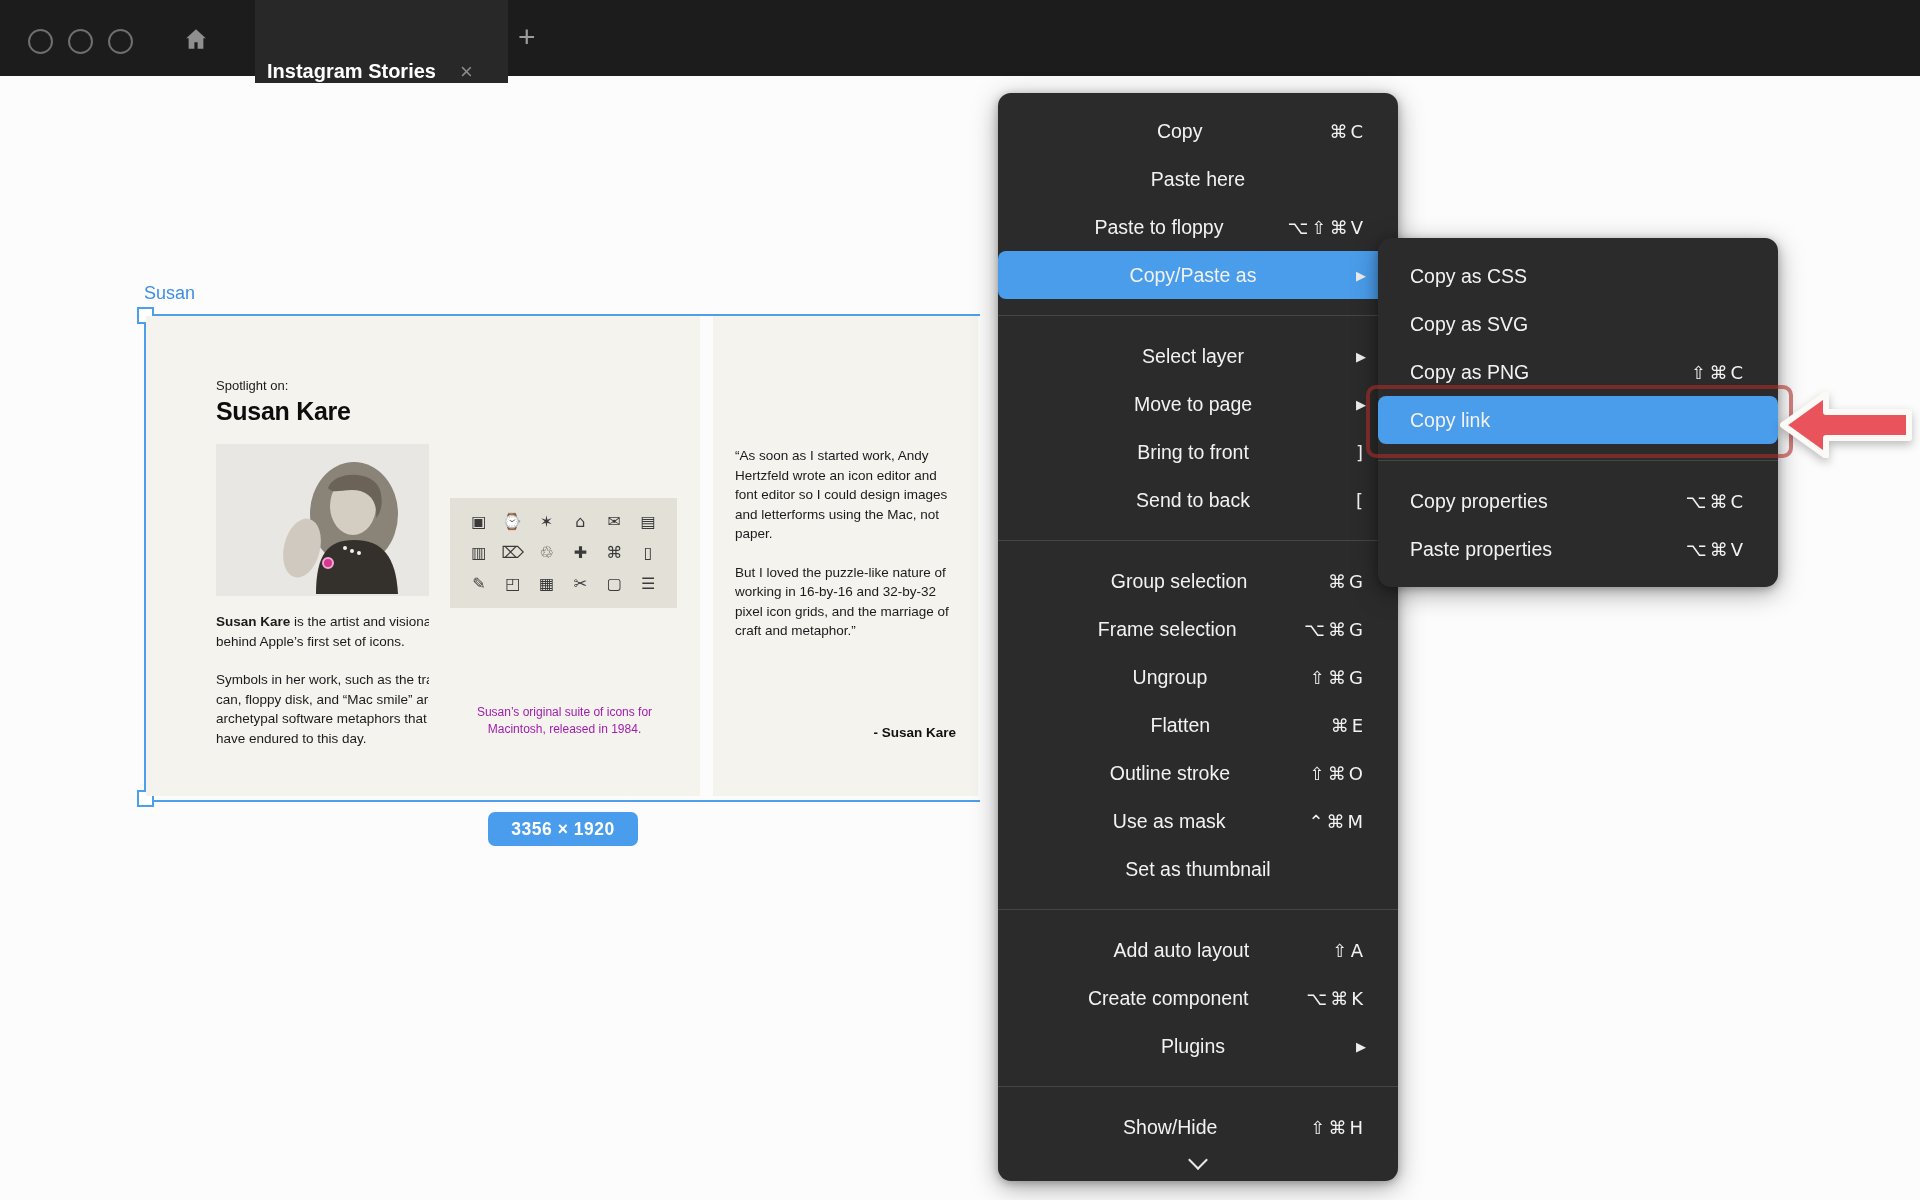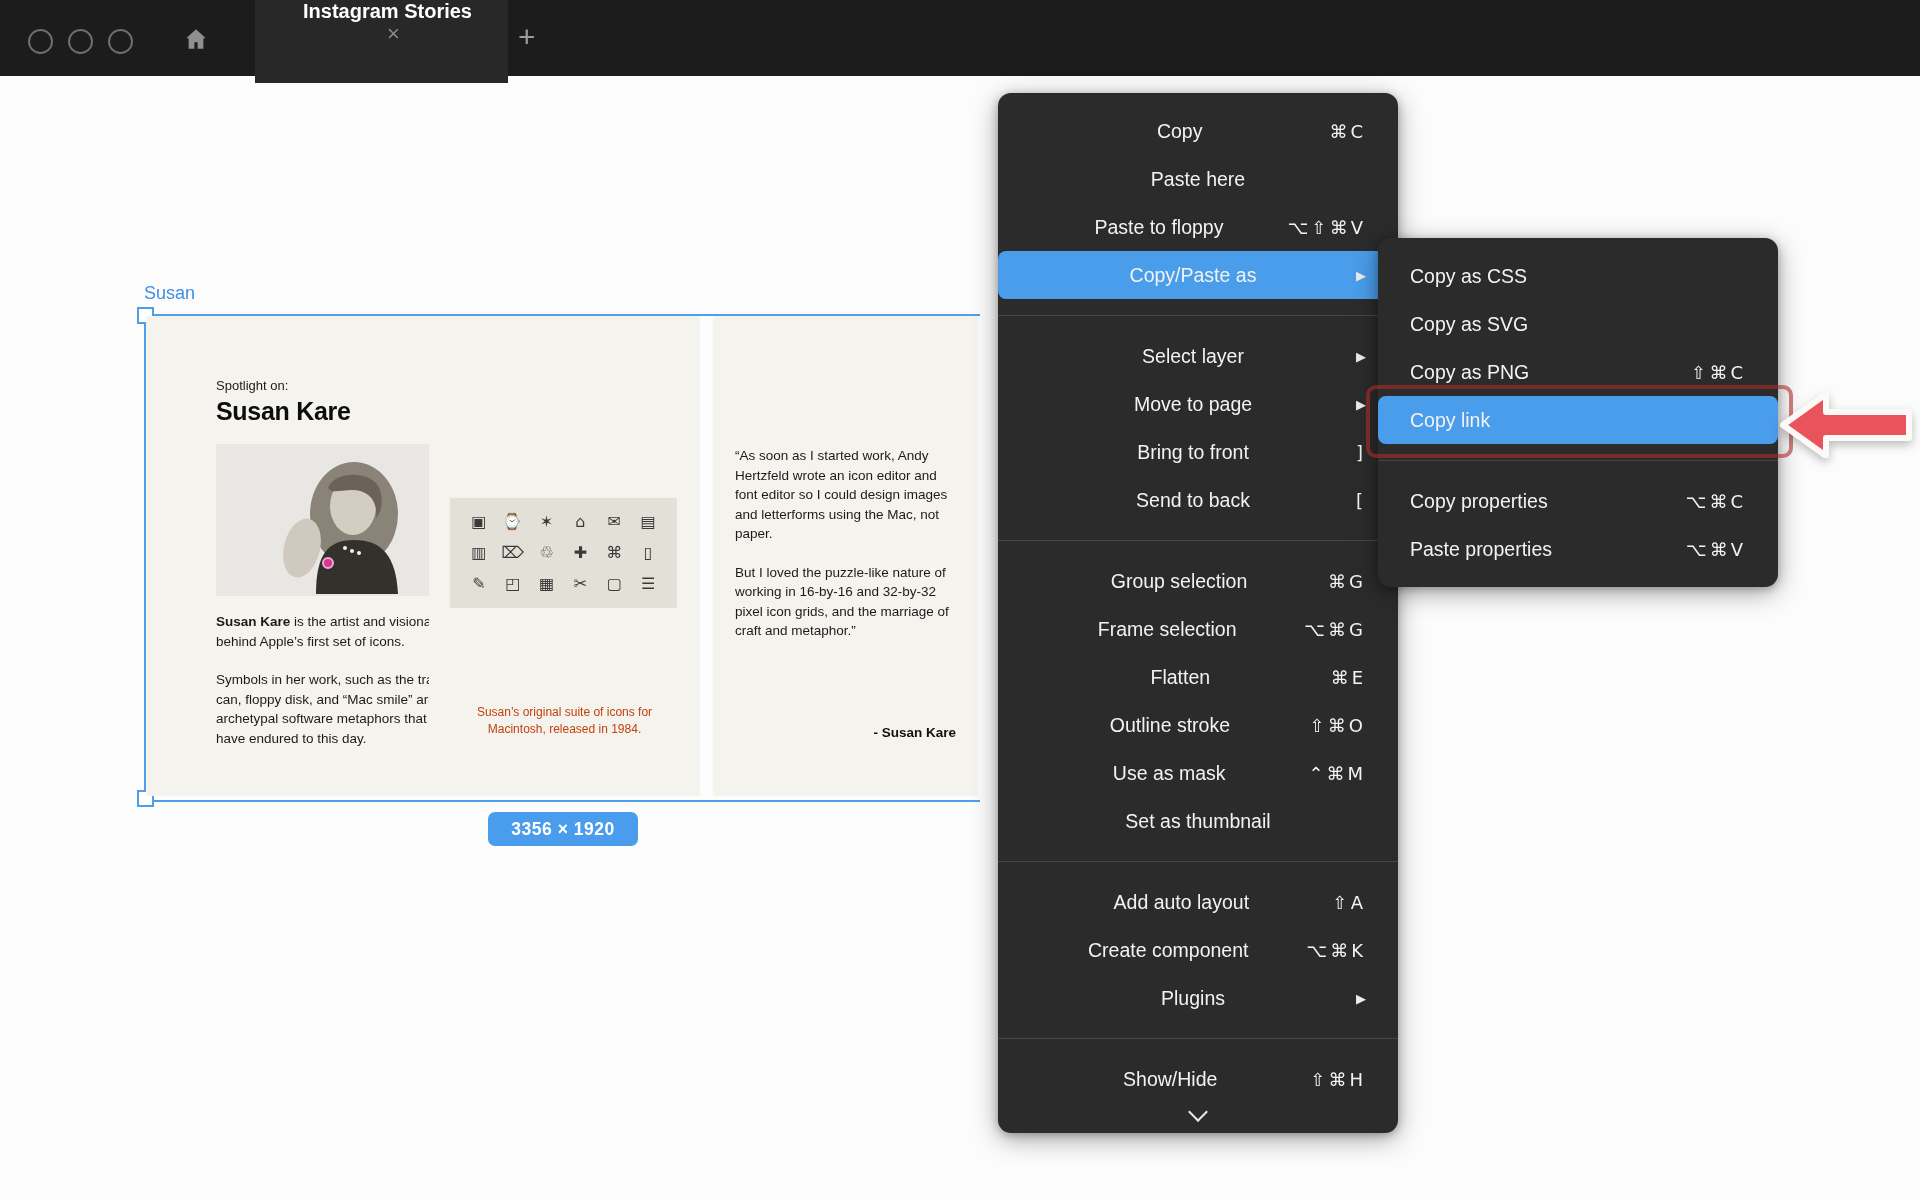--- a/index.html
+++ b/index.html
@@ -2,21 +2,21 @@
 <html><head>
 <meta charset="utf-8">
 <style>
   html,body{margin:0;padding:0;width:1920px;height:1200px;overflow:hidden;
     background:#FCFCFC;font-family:"Liberation Sans",sans-serif;}
 
   
   #topbar{position:absolute;left:0;top:0;width:1920px;height:76px;background:#1C1C1C;}
   .traffic{position:absolute;top:29px;width:21px;height:21px;border:2px solid #6E6E6E;border-radius:50%;background:transparent;}
   #home-btn{position:absolute;left:180px;top:24px;width:32px;height:30px;display:flex;align-items:center;justify-content:center;}
-  #tab{position:absolute;left:255px;top:0;width:253px;height:83px;background:#282828;display:flex;align-items:center;flex-direction:column;}
+  #tab{position:absolute;left:255px;top:0;width:253px;height:83px;background:#282828;display:flex;align-items:flex-end;}
   #tab .title{color:#FFFFFF;font-size:20px;font-weight:700;margin-left:12px;white-space:nowrap;}
   #tab .close{color:#8A8A8A;font-size:22px;margin-left:24px;line-height:1;}
   #newtab{position:absolute;left:518px;top:20px;color:#9C9C9C;font-size:30px;font-weight:300;}
 
   
   #frame-label{position:absolute;left:144px;top:283px;color:#3E8EE4;font-size:18px;}
   #selection{position:absolute;left:144px;top:314px;width:834px;height:484px;
     border-left:2px solid #4D9FEA;border-top:2px solid #4D9FEA;border-bottom:2px solid #4D9FEA;}
   .handle{position:absolute;width:13px;height:13px;background:#FFFFFF;border:2px solid #4D9FEA;}
   .panel{position:absolute;top:316px;height:480px;background:#F5F3EE;}
@@ -29,21 +29,21 @@
   .headline{font-size:25px;font-weight:700;color:#0D0D0D;margin:4px 0 0 0;letter-spacing:-0.3px;}
   #photo{margin-top:18px;width:225px;height:152px;display:block;}
   .bodytext{font-size:13.5px;line-height:19.5px;color:#1B1B1B;margin:16px 0 0 0;}
   .bodytext.second{margin-top:19px;}
 
   #icon-card{position:absolute;left:21px;top:182px;width:227px;height:110px;background:#E3E0D7;
     display:grid;grid-template-columns:repeat(6,1fr);align-items:center;justify-items:center;
     padding:8px 12px;box-sizing:border-box;}
   .mac-glyph{font-family:"DejaVu Sans",sans-serif;font-size:16px;color:#3A3A3A;line-height:1;}
   #caption{position:absolute;left:0;top:388px;width:100%;text-align:center;font-size:12px;
-    line-height:17px;color:#c2410c;padding:0 26px;box-sizing:border-box;}
+    line-height:17px;color:#a21caf;padding:0 26px;box-sizing:border-box;}
 
   #panel-right .inner{padding:130px 0 0 22px;width:228px;}
   #attribution{position:absolute;right:22px;bottom:56px;font-size:13.5px;font-weight:700;color:#111;}
 
   #size-badge{position:absolute;left:488px;top:812px;width:150px;height:34px;background:#4A9DEC;
     border-radius:7px;color:#FFFFFF;font-size:17.5px;font-weight:700;display:flex;
     align-items:center;justify-content:center;letter-spacing:0.5px;}
 
   
   .menu{position:absolute;width:400px;background:#2B2B2B;border-radius:13px;padding:14px 0;
@@ -182,20 +182,24 @@
   <div class="divider"></div>
   <div class="mi">
     <span class="lab">Group selection</span>
     <span class="sc">⌘G</span>
   </div>
   <div class="mi">
     <span class="lab">Frame selection</span>
     <span class="sc">⌥⌘G</span>
   </div>
   <div class="mi">
+    <span class="lab">Ungroup</span>
+    <span class="sc">⇧⌘G</span>
+  </div>
+  <div class="mi">
     <span class="lab">Flatten</span>
     <span class="sc">⌘E</span>
   </div>
   <div class="mi">
     <span class="lab">Outline stroke</span>
     <span class="sc">⇧⌘O</span>
   </div>
   <div class="mi">
     <span class="lab">Use as mask</span>
     <span class="sc">⌃⌘M</span>

